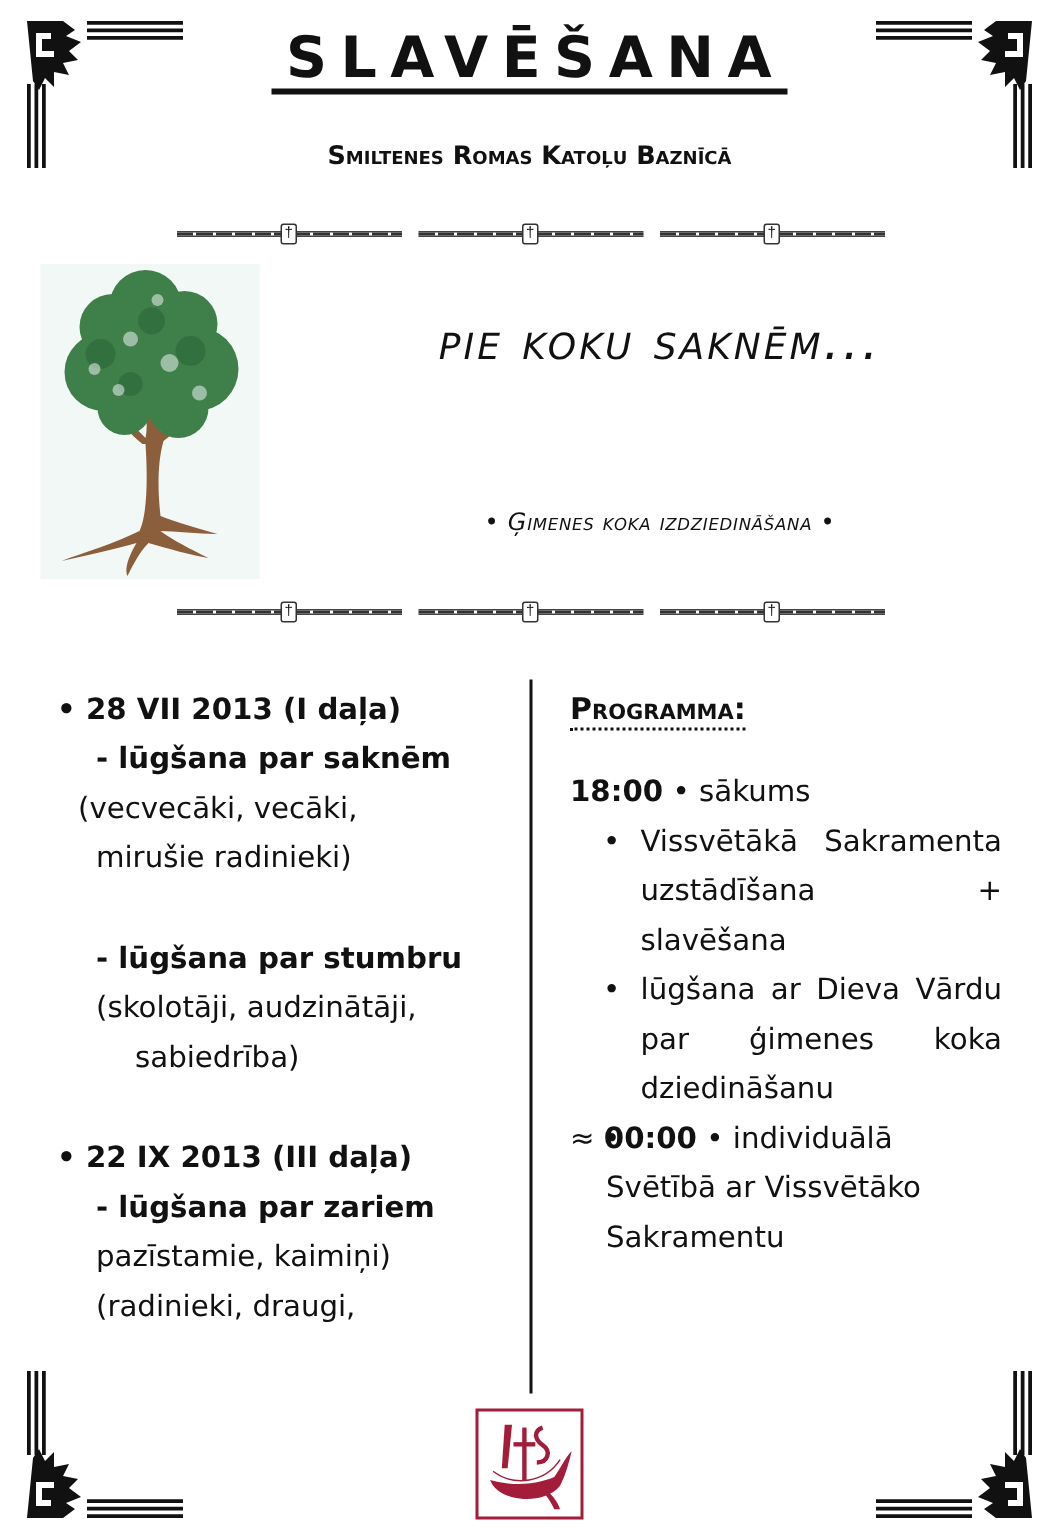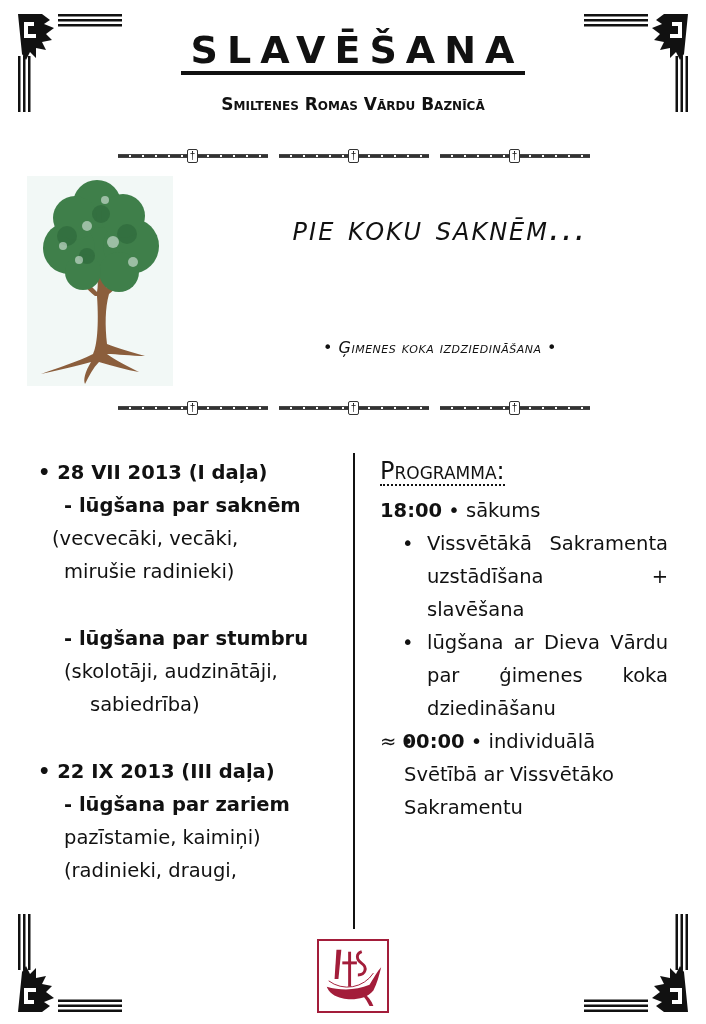--- a/index.html
+++ b/index.html
@@ -8,21 +8,21 @@
     background:#ffffff; color:#111;
     font-family:"Liberation Sans", "DejaVu Sans", sans-serif;
   }
 
   
   .corner { position:absolute; width:110px; height:100px; }
   .corner svg { width:100%; height:100%; display:block; }
 
   
   .title {
-    position:absolute; left:0; width:706px; top:26px; text-align:center;
+    position:absolute; left:0; width:706px; top:14px; text-align:center;
     font-family:"DejaVu Sans", sans-serif; font-weight:bold;
     font-size:38px; letter-spacing:9px; line-height:48px;
   }
   .title span {
     display:inline-block; border-bottom:4px solid #111; padding:0 2px 0 10px; line-height:42px;
   }
   .subtitle {
     position:absolute; left:0; width:706px; top:94px; text-align:center;
     font-family:"DejaVu Sans", sans-serif; font-weight:bold; font-size:17px;
     font-variant:small-caps; letter-spacing:0px;
@@ -59,22 +59,22 @@
   .left-col { position:absolute; left:38px; top:456px; width:310px;
     font-family:"DejaVu Sans", sans-serif; font-size:19.5px; line-height:33px; }
   .session { margin-bottom:34px; }
   .session .date { font-weight:bold; }
   .session .topic { font-weight:bold; padding-left:26px; }
   .session .who1 { padding-left:14px; }
   .session .who2 { padding-left:26px; }
 
   .right-col { position:absolute; left:380px; top:456px; width:288px;
     font-family:"DejaVu Sans", sans-serif; font-size:19.5px; line-height:33px; }
-  .prog-title { font-weight:normal; font-variant:small-caps; font-size:24px;
-    display:inline-block; border-bottom:2px dotted #111; line-height:26px; margin-bottom:8px; }
+  .prog-title { font-weight:bold; font-variant:small-caps; font-size:20px;
+    display:inline-block; border-bottom:2px dotted #111; line-height:26px; margin-bottom:24px; }
   .time-line b { font-weight:bold; }
   .bullet-item { position:relative; padding-left:23px; text-align:justify; text-align-last:left; }
   .bullet-item .dot { position:absolute; left:-2px; top:0; width:20px; text-align:center; }
   .bullet-list { padding-left:24px; }
   .tail { padding-left:23px; }
 
   
   .logo { position:absolute; left:317px; top:939px; width:72px; height:74px; border:2px solid #a31d3a; box-sizing:border-box; background:#fff; }
 </style>
 </head>
@@ -125,21 +125,21 @@
       <rect x="9" y="44" width="2.5" height="56" fill="#111"></rect>
       <rect x="14" y="44" width="2.5" height="56" fill="#111"></rect>
     <path d="M4 2 h24 l8 6 l-6 4 l10 4 l-8 6 l6 6 l-10 2 l4 8 l-10 -2 l0 10 l-6 -6 l-4 8 l-4 -6 z" fill="#111"></path>
     <path d="M10 10 h10 v4 h-6 v8 h8 v4 h-12 z" fill="#fff"></path>
   </svg>
 </div>
 
 <div class="title">
   <span>SLAVĒŠANA</span>
 </div>
-<div class="subtitle">Smiltenes Romas Vārdu Baznīcā</div>
+<div class="subtitle">Smiltenes Romas Katoļu Baznīcā</div>
 
 <div class="sep-row" style="top:149px;">
   <div class="sep-seg">
       <div class="line"></div>
       <div class="cross-box">†</div>
     </div>
   <div class="sep-seg">
       <div class="line"></div>
       <div class="cross-box">†</div>
     </div>

